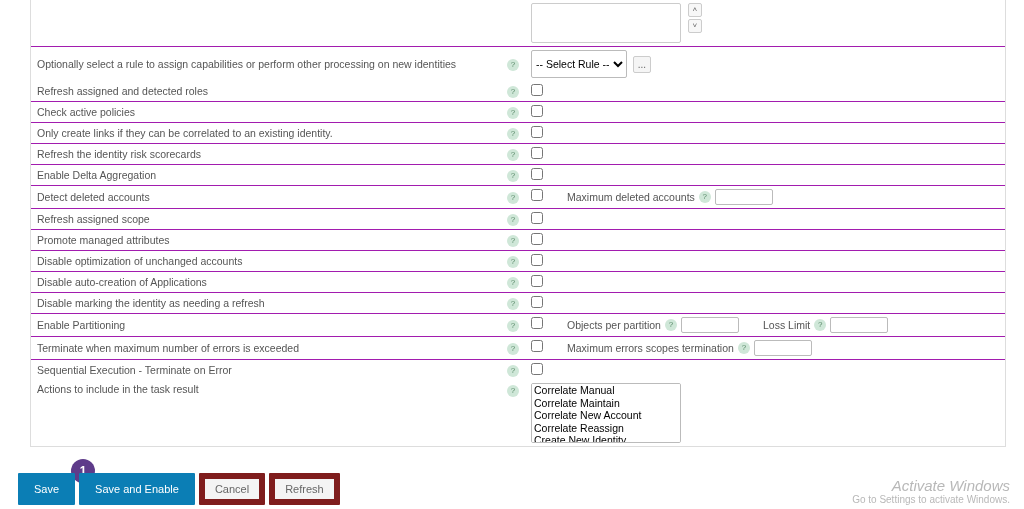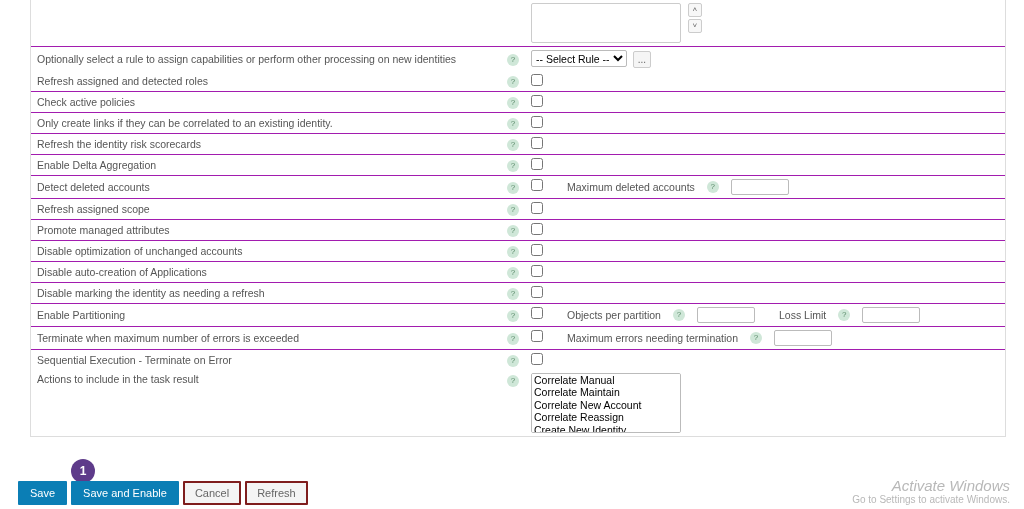--- a/index.html
+++ b/index.html
@@ -66,37 +66,37 @@
     border-radius: 6px;
     background: #cfe7d8;
     color: #5a8a6a;
     font-size: 8px;
     line-height: 12px;
     text-align: center;
     cursor: default;
   }
   input[type="checkbox"] { width: 12px; height: 12px; cursor: pointer; }
   select.rule-select {
-    font-size: 10.5px; height: 17px;
+    font-size: 10.5px; height: 28px;
     border: 1px solid #bbb; border-radius: 2px; background: #fff;
   }
   .browse-btn {
     display: inline-block;
     width: 18px; height: 17px;
     border: 1px solid #ccc;
     background: #f5f5f5;
     border-radius: 2px;
     font-size: 10px;
     line-height: 15px;
     text-align: center;
     margin-left: 3px;
     cursor: pointer;
     color: #666;
   }
-  .inline-field { display: inline-flex; align-items: center; margin-left: 24px; gap: 12px; }
+  .inline-field { display: inline-flex; align-items: center; margin-left: 24px; gap: 4px; }
   .inline-field input[type="text"] {
     height: 16px; border: 1px solid #bbb; border-radius: 2px;
     padding: 0 3px; font-size: 10.5px; width: 62px;
   }
   .inline-field input.short { width: 58px; }
   select.multi {
     font-size: 10.5px;
     border: 1px solid #bbb;
     width: 150px;
     height: 60px;
@@ -104,21 +104,21 @@
   select.multi option { padding: 0 2px; }
   
   .footer {
     position: absolute;
     left: 18px; bottom: 4px;
     display: flex; gap: 4px;
   }
   .btn {
     font-size: 11px;
     padding: 4px 10px;
-    border: 2px solid #7f1d1d;
+    border: 6px solid #7f1d1d;
     background: #f4f4f4;
     color: #666;
     cursor: pointer;
     border-radius: 1px;
     margin-top: 12px;
   }
   .btn.primary {
     background: #0b7eb5;
     border-color: #0b7eb5;
     color: #fff;
@@ -247,21 +247,21 @@
               </span><span class="inline-field">
                 <span>Loss Limit</span>
                 <span class="help-badge">?</span>
                 <input type="text" class="short" value="" style="">
               </span></td>
           </tr>
           <tr>
             <td class="label-cell">Terminate when maximum number of errors is exceeded</td>
             <td class="help-cell"><span class="help-badge">?</span></td>
             <td class="value-cell"><input type="checkbox" style=""><span class="inline-field">
-                <span>Maximum errors needing termination</span>
+                <span>Maximum errors scopes termination</span>
                 <span class="help-badge">?</span>
                 <input type="text" class="short" value="" style="">
               </span></td>
           </tr>
           <tr>
             <td class="label-cell">Sequential Execution - Terminate on Error</td>
             <td class="help-cell"><span class="help-badge">?</span></td>
             <td class="value-cell"><input type="checkbox" style=""></td>
           </tr>
         </tbody>

